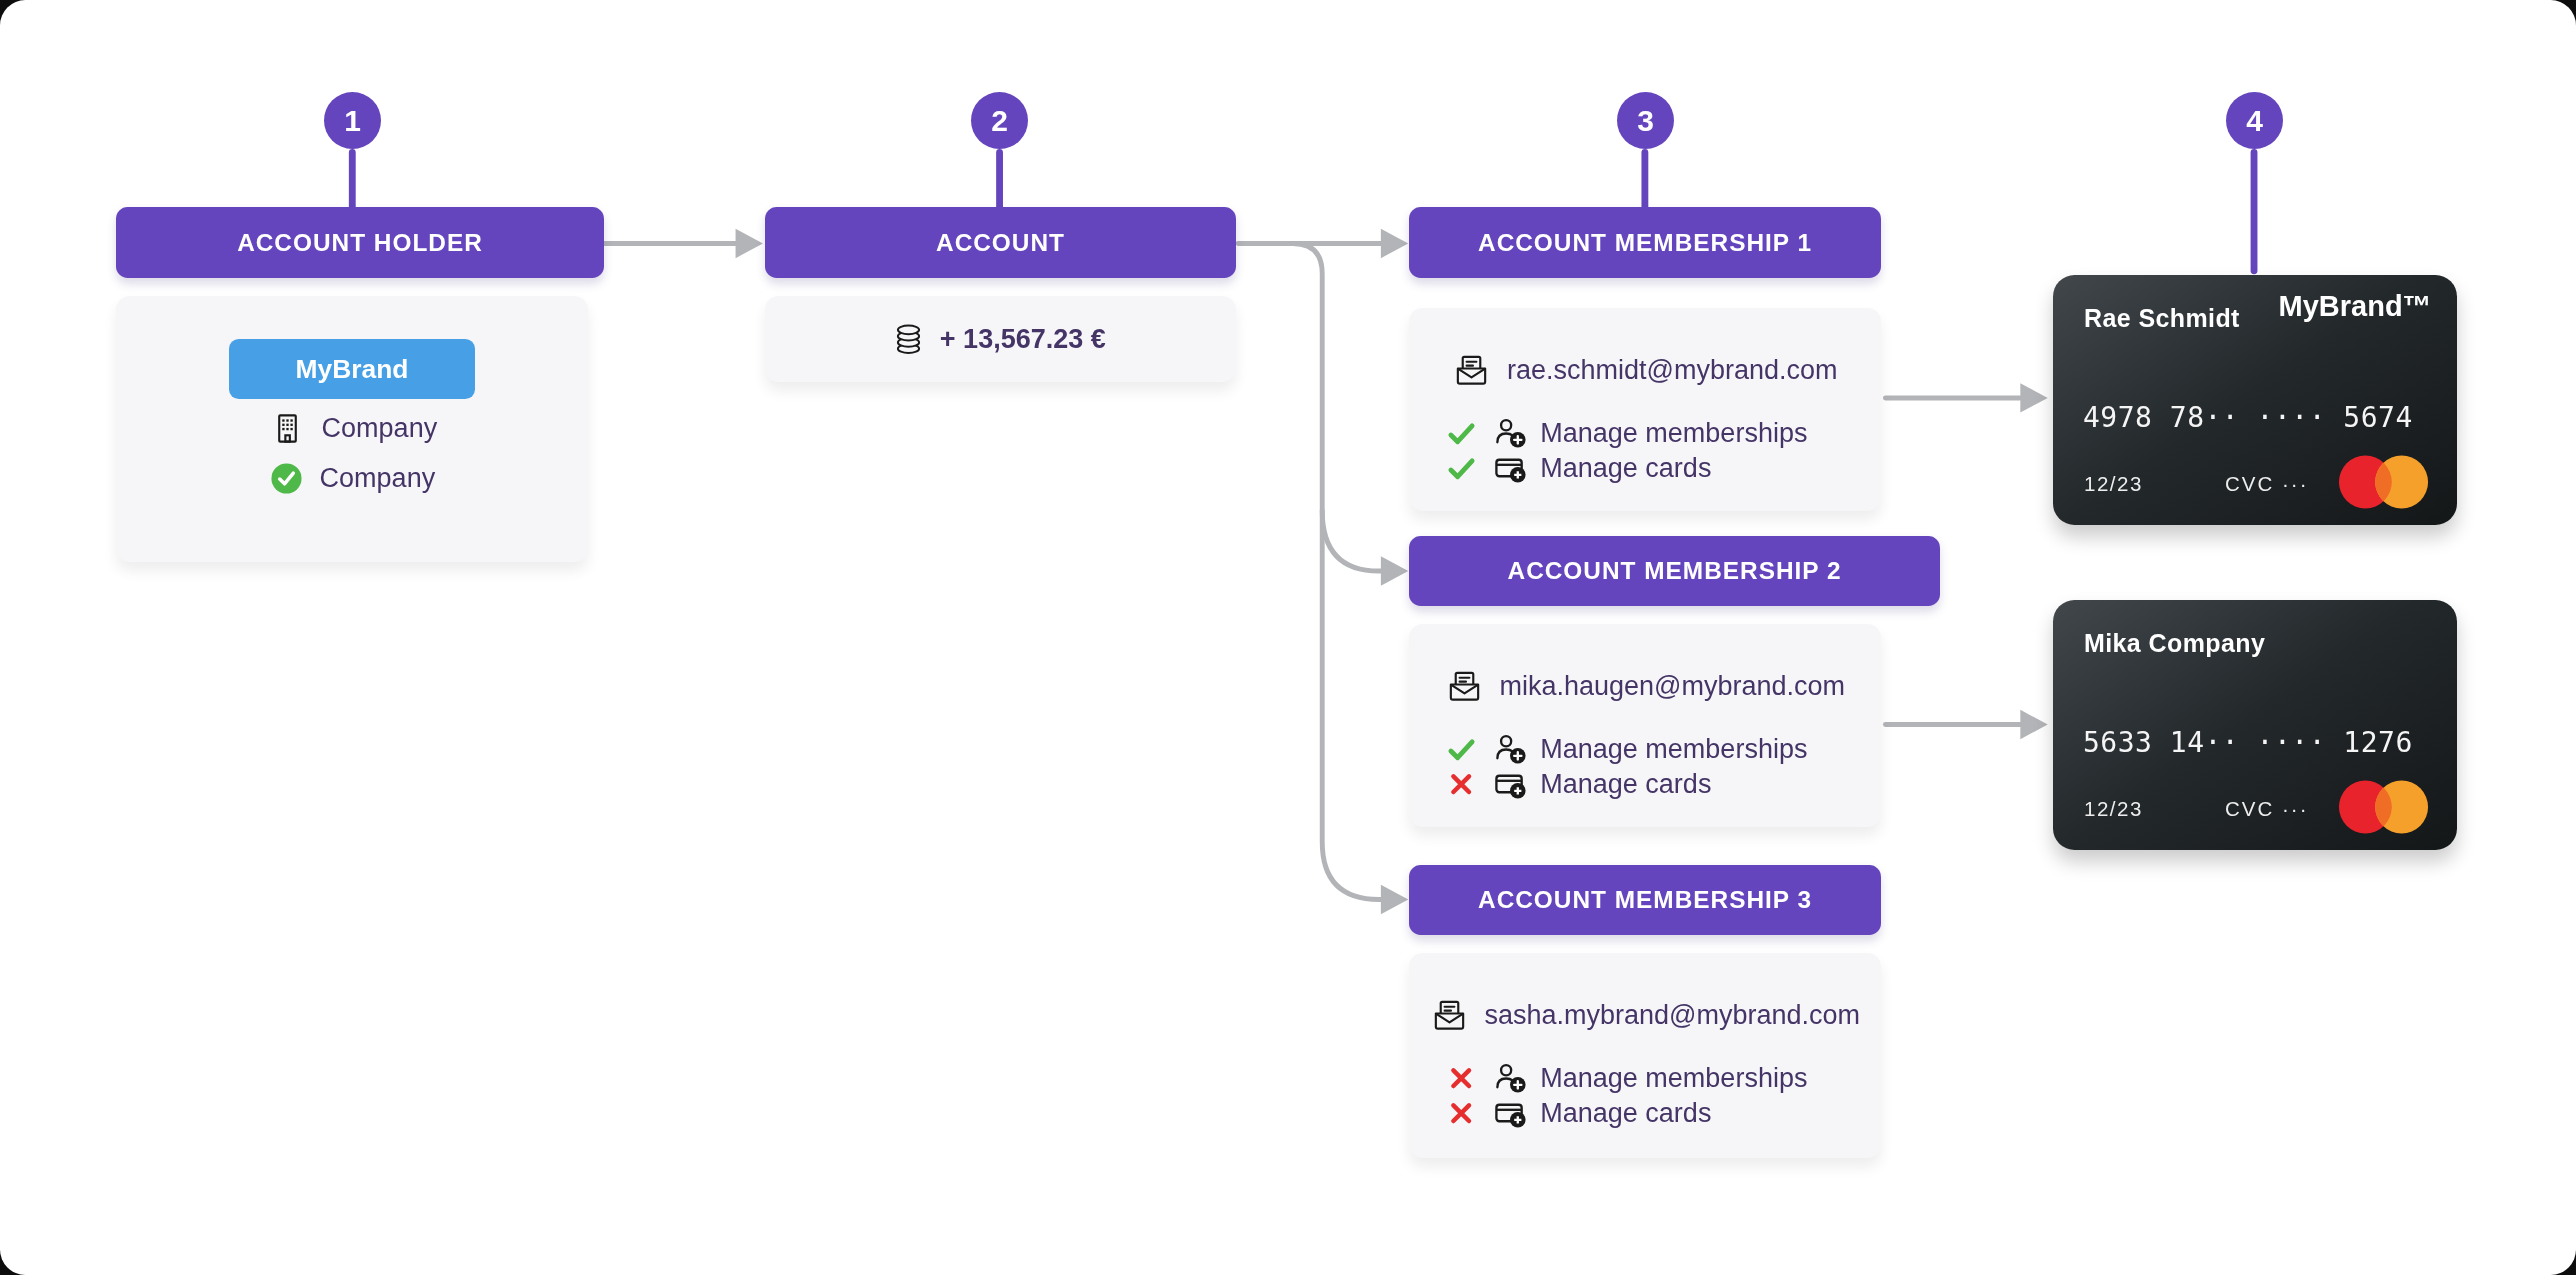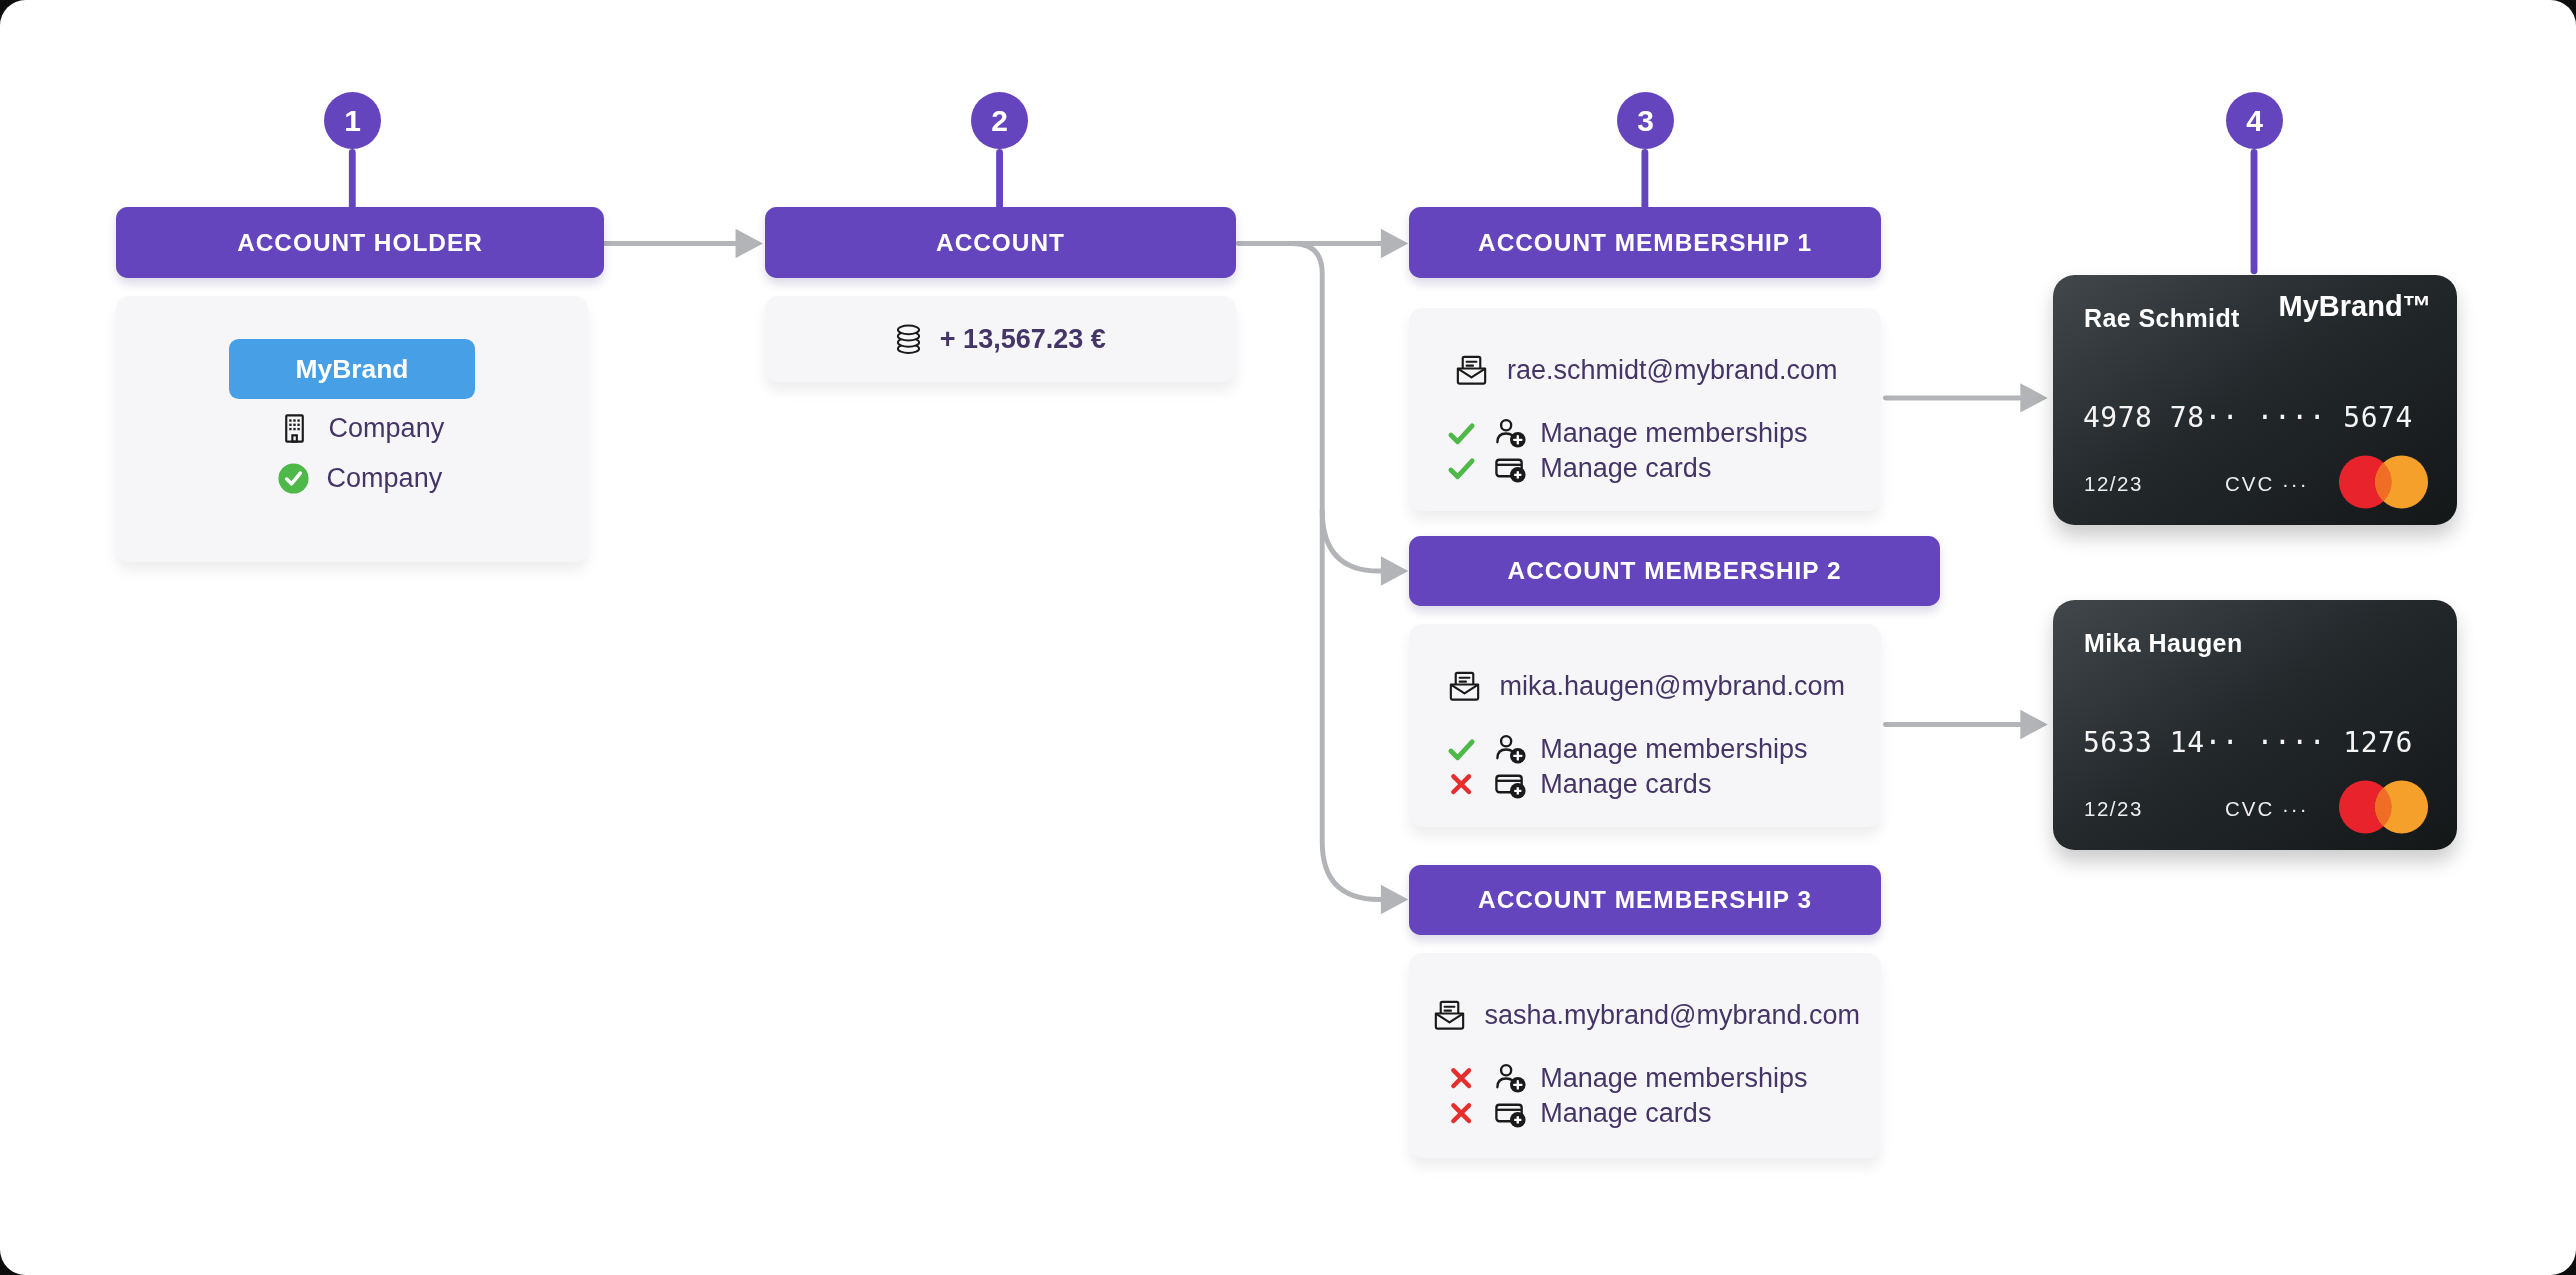--- a/index.html
+++ b/index.html
@@ -37,21 +37,21 @@
     position:absolute;background:var(--panel);border-radius:13.7px;
     box-shadow:0 8.8px 13.7px rgba(0,0,0,.07);
   }
   .panel-holder{left:116px;top:296px;width:472px;height:266px;}
   .brand-badge{
     position:absolute;left:50%;transform:translateX(-50%);top:43px;
     width:246px;height:60px;border-radius:9.8px;background:var(--blue);
     display:flex;align-items:center;justify-content:center;
     color:#fff;font-size:26.4px;font-weight:bold;text-align:center;
   }
-  .holder-rows{position:absolute;left:161px;top:115px;display:flex;flex-direction:column;gap:14.7px;}
+  .holder-rows{position:absolute;left:154px;top:115px;display:flex;flex-direction:column;gap:14.7px;}
   .info-row{display:flex;align-items:center;gap:16.6px;height:35px;font-size:27px;color:var(--ink);}
   .panel-balance{left:765px;top:296px;width:471px;height:86px;display:flex;align-items:center;justify-content:center;}
   .balance-row{display:flex;align-items:center;gap:17.6px;font-size:27px;font-weight:600;color:var(--ink);}
   .panel-membership{left:1409px;width:472px;height:203px;}
   .email-row{
     position:absolute;top:43px;left:0;right:0;display:flex;align-items:center;
     justify-content:center;gap:15.6px;font-size:27px;color:var(--ink);
   }
   .perm-rows{position:absolute;left:38px;top:108px;display:flex;flex-direction:column;}
   .perm-row{display:flex;align-items:center;height:35px;}
@@ -320,21 +320,21 @@
             <circle cx="30" cy="28.5" r="27"></circle>
           </clipPath>
         </defs>
       <circle cx="30" cy="28.5" r="27" fill="#E8232C"></circle>
       <circle cx="67" cy="28.5" r="27" fill="#F6A02C"></circle>
       <circle cx="67" cy="28.5" r="27" fill="#EF6D24" clip-path="url(#mc-clip-a)"></circle>
     </svg>
   </div>
 
   <div class="pay-card" style="top:600px">
-    <div class="card-holder">Mika Haugen</div>
+    <div class="card-holder">Mika Company</div>
     <div class="card-brand"></div>
     <div class="card-number">5633 14·· ···· 1276</div>
     <div class="card-expiry">12/23</div>
     <div class="card-cvc">CVC ···</div>
     <svg class="mc-logo" width="95" height="56" viewBox="0 0 97 57">
       <defs>
           <clipPath id="mc-clip-b">
             <circle cx="30" cy="28.5" r="27"></circle>
           </clipPath>
         </defs>

